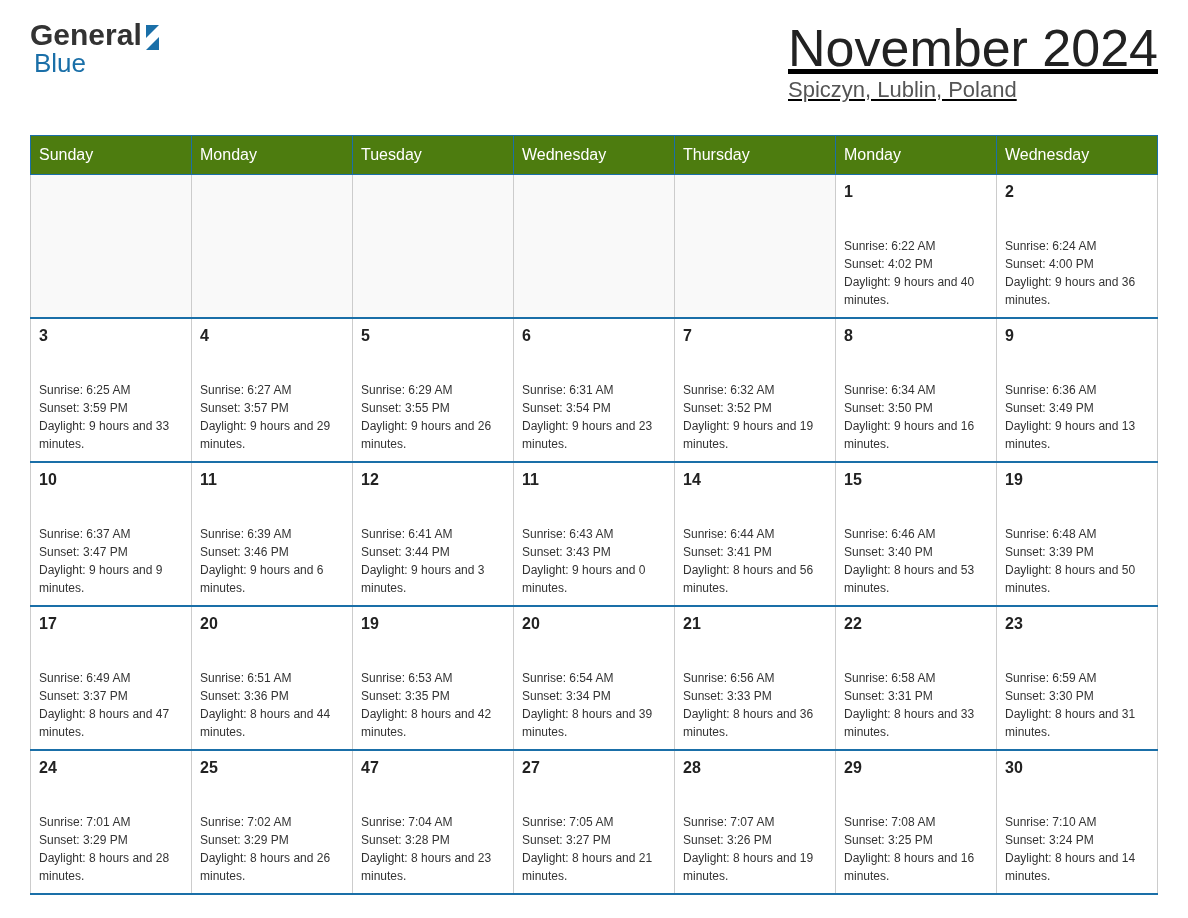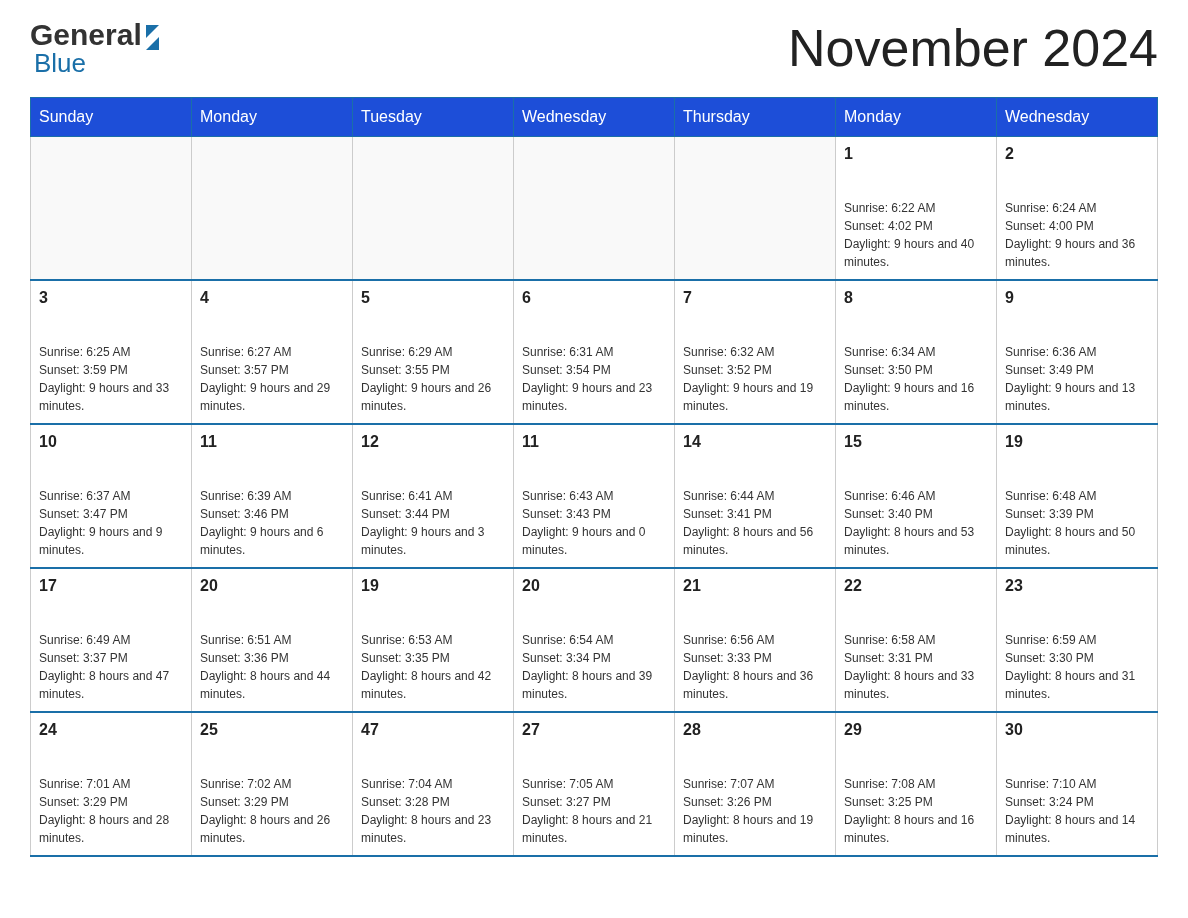--- a/index.html
+++ b/index.html
@@ -7,47 +7,48 @@
       font-family: Arial, sans-serif;
       background: #fff;
       padding: 20px 30px;
       width: 1188px;
       min-height: 918px;
     }
     .header {
       display: flex;
       justify-content: space-between;
       align-items: flex-start;
-      margin-bottom: 18px;
+      margin-bottom: 32px;
     }
     .logo {
       display: flex;
       flex-direction: column;
       align-items: flex-start;
     }
     .title-section {
       text-align: left;
+      text-decoration: underline;
     }
     .title-section h1 {
       font-size: 52px;
       font-weight: normal;
       color: #222;
       line-height: 1.1;
     }
     .title-section h2 {
       font-size: 22px;
       font-weight: normal;
       color: #555;
     }
     .calendar {
       width: 100%;
       border-collapse: collapse;
     }
     .calendar thead tr th {
-      background-color: #1d4ed8;
+      background-color: #4d7c0f;
       color: #fff;
       padding: 10px 8px;
       text-align: left;
       font-size: 16px;
       font-weight: normal;
       border: 1px solid #1a6fa8;
     }
     .calendar tbody tr td {
       border: 1px solid #ccc;
       vertical-align: top;
@@ -83,20 +84,21 @@
       <span style="font-size:30px; font-weight:bold; color:#333; line-height:1;">General</span>
       <div style="display:flex; flex-direction:column; margin-left:2px;">
         <div style="width:0; height:0; border-left:13px solid #1a6fa8; border-bottom:13px solid transparent; margin-left:2px;"></div>
         <div style="width:0; height:0; border-right:13px solid #1a6fa8; border-top:13px solid transparent; margin-left:2px; margin-top:-1px;"></div>
       </div>
     </div>
     <div style="font-size:26px; font-weight:normal; color:#1a6fa8; margin-top:-2px; margin-left:4px;">Blue</div>
   </div>
   <div class="title-section">
     <h1>November 2024</h1>
+    <h2>Spiczyn, Lublin, Poland</h2>
   </div>
 </div>
 
 <table class="calendar">
   <thead>
     <tr>
       <th>Sunday</th>
       <th>Monday</th>
       <th>Tuesday</th>
       <th>Wednesday</th>

